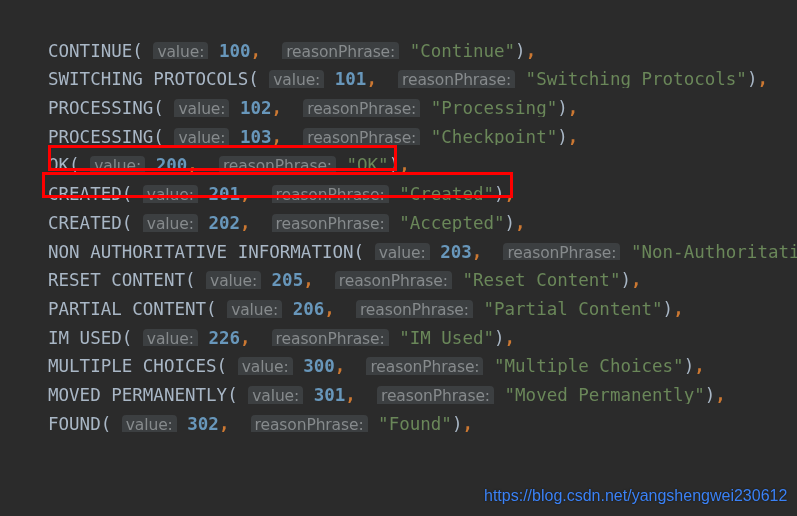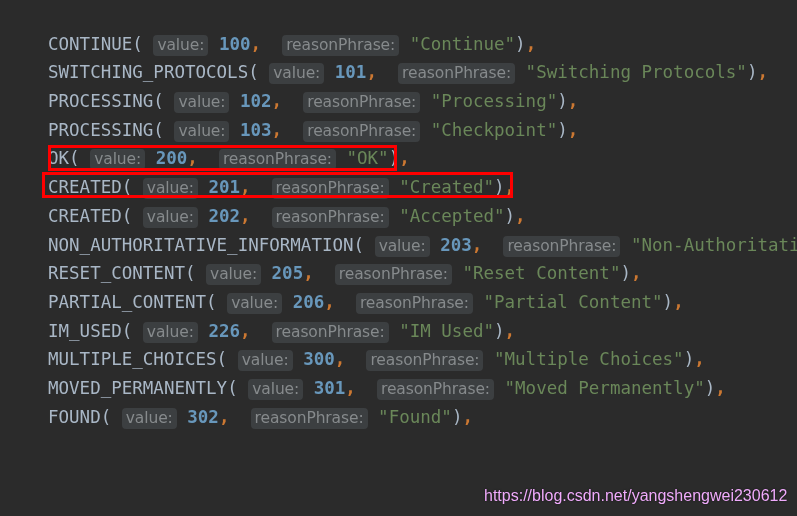--- a/index.html
+++ b/index.html
@@ -18,21 +18,21 @@
   .code {
     position: absolute;
     left: 0;
     top: 0;
     width: 797px;
     padding-top: 2px;
     box-sizing: border-box;
   }
   .line {
     height: 28.7px;
-    line-height: 26px;
+    line-height: 41px;
     white-space: pre;
     font-size: 17.5px;
     letter-spacing: 0px;
     color: #a9b7c6;
     padding-left: 14px;
     box-sizing: border-box;
     overflow: hidden;
   }
   .indent { display: inline-block; width: 34px; }
   .ident { color: #a9b7c6; }
@@ -51,21 +51,21 @@
   }
   .hl-box {
     position: absolute;
     border: 3px solid #ff0000;
     box-sizing: border-box;
     pointer-events: none;
     background: transparent;
   }
   .watermark {
     position: absolute;
-    color: #f0abfc;
+    color: #3b82f6;
     font-family: "Liberation Sans", "DejaVu Sans", sans-serif;
     font-size: 16px;
     white-space: nowrap;
     text-shadow: 0 0 2px rgba(0,0,0,0.6);
   }
 </style>
 </head>
 <body>
 
 <div id="screen">

